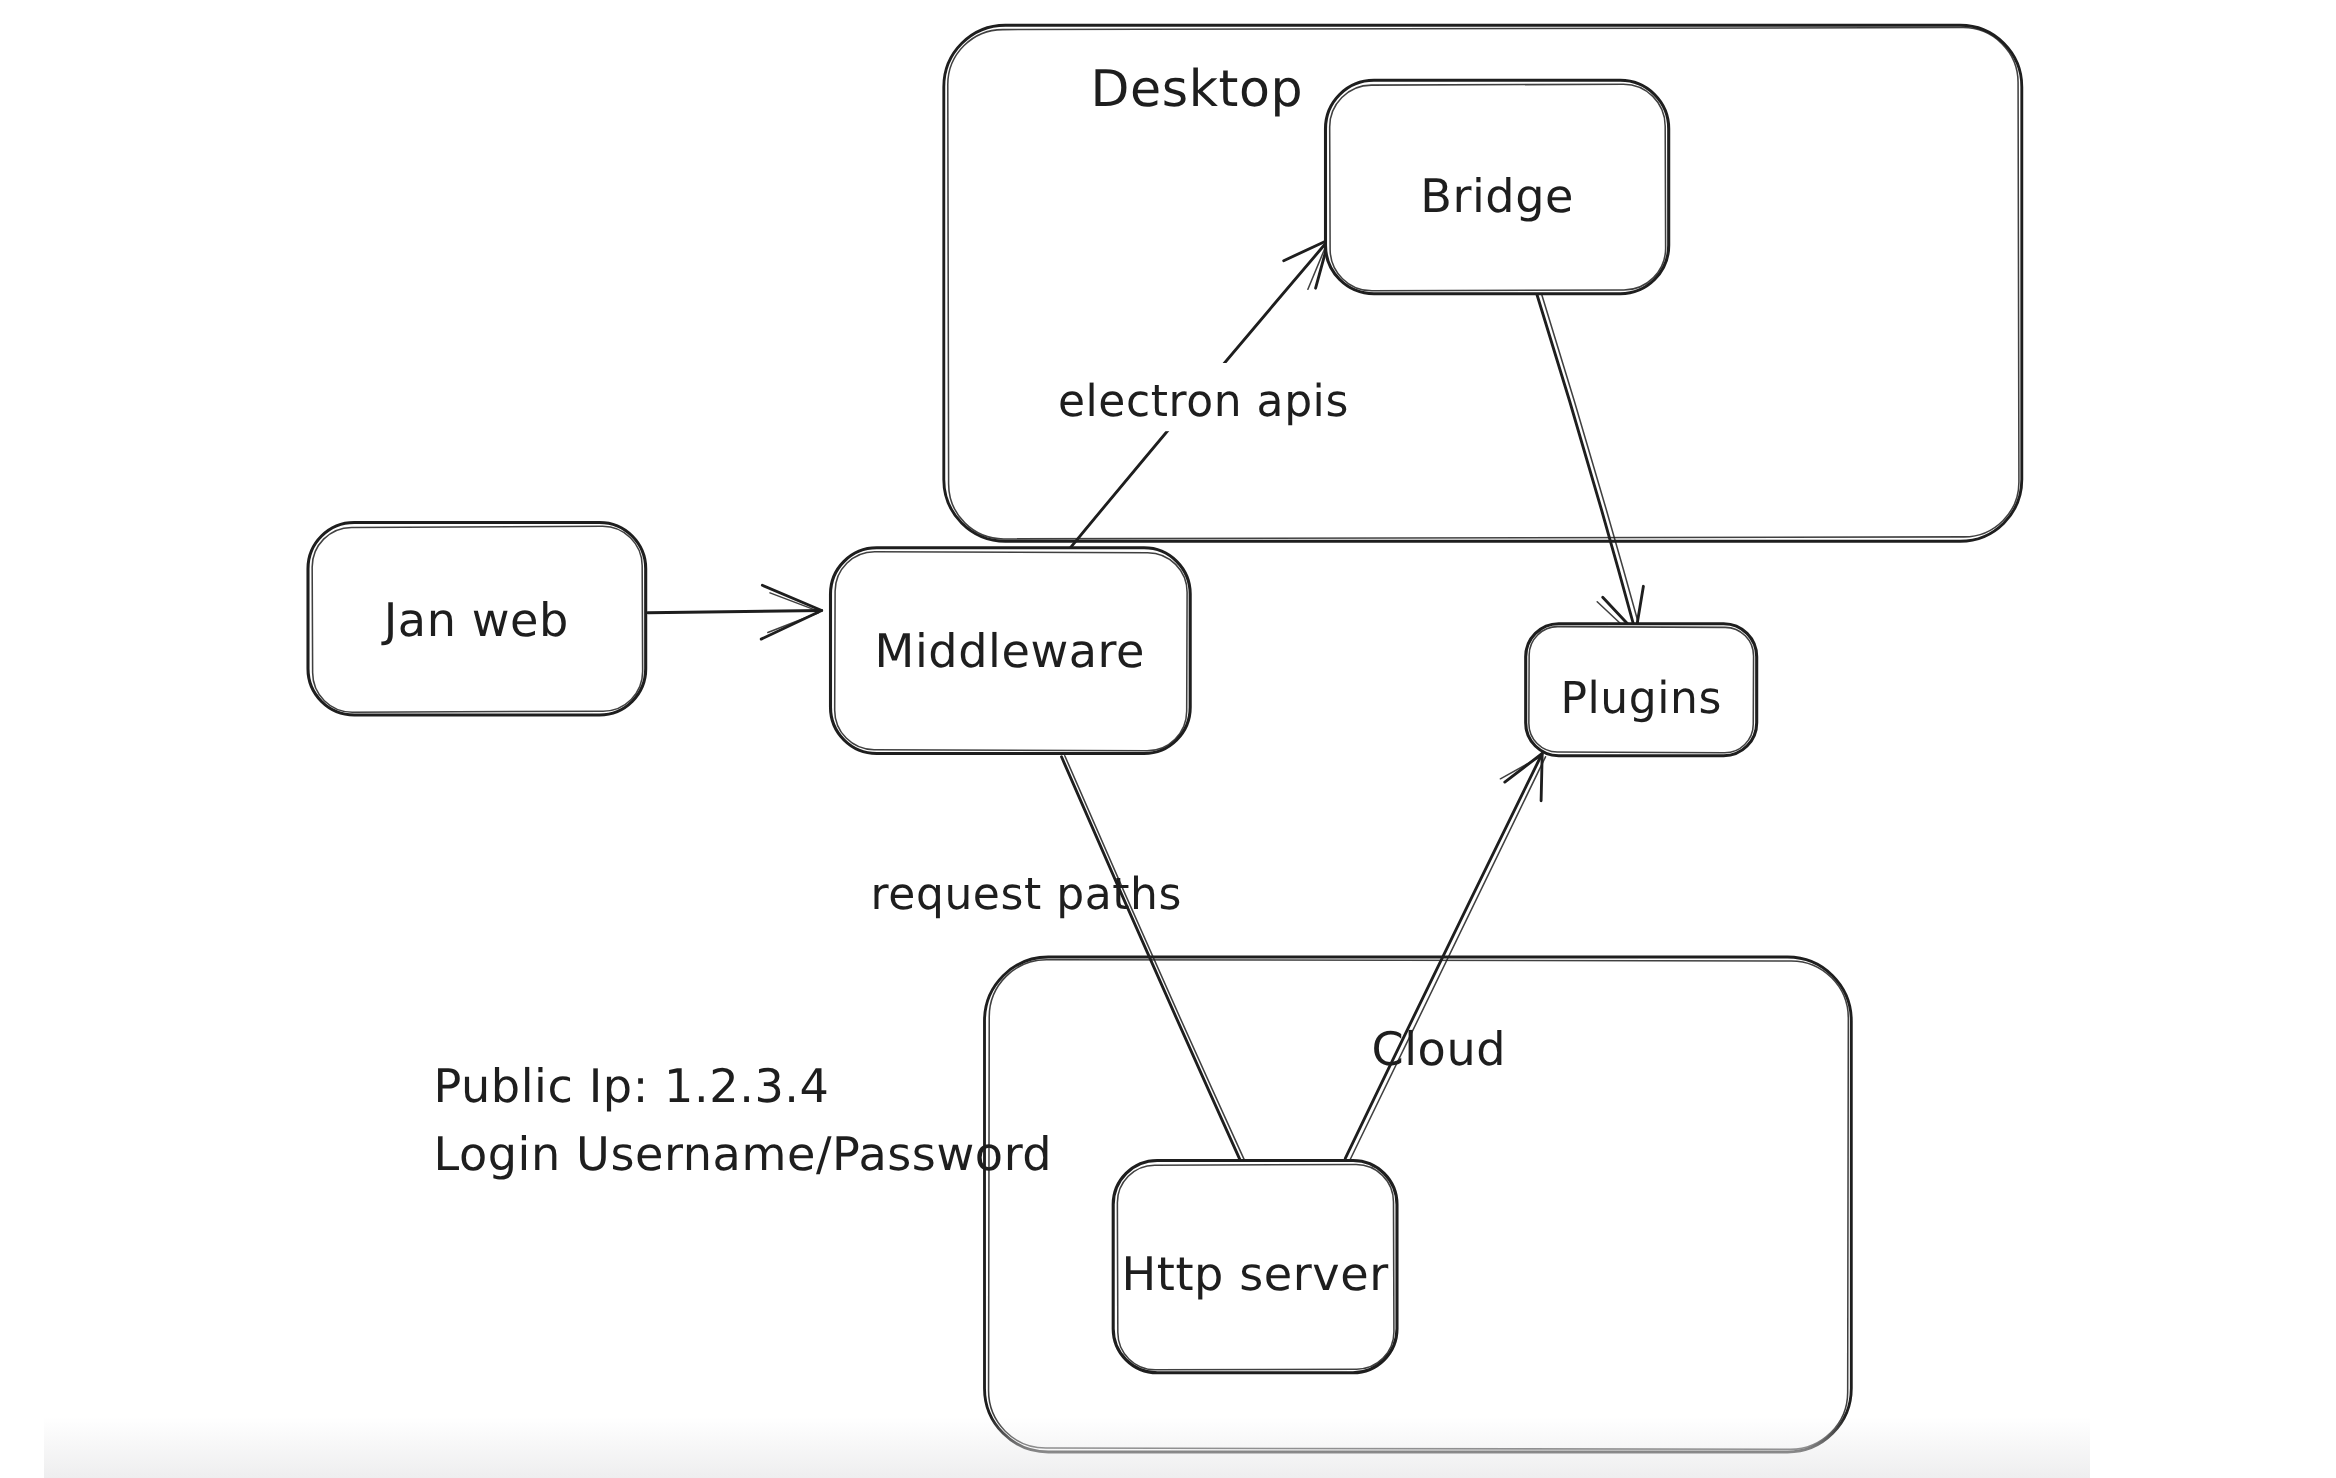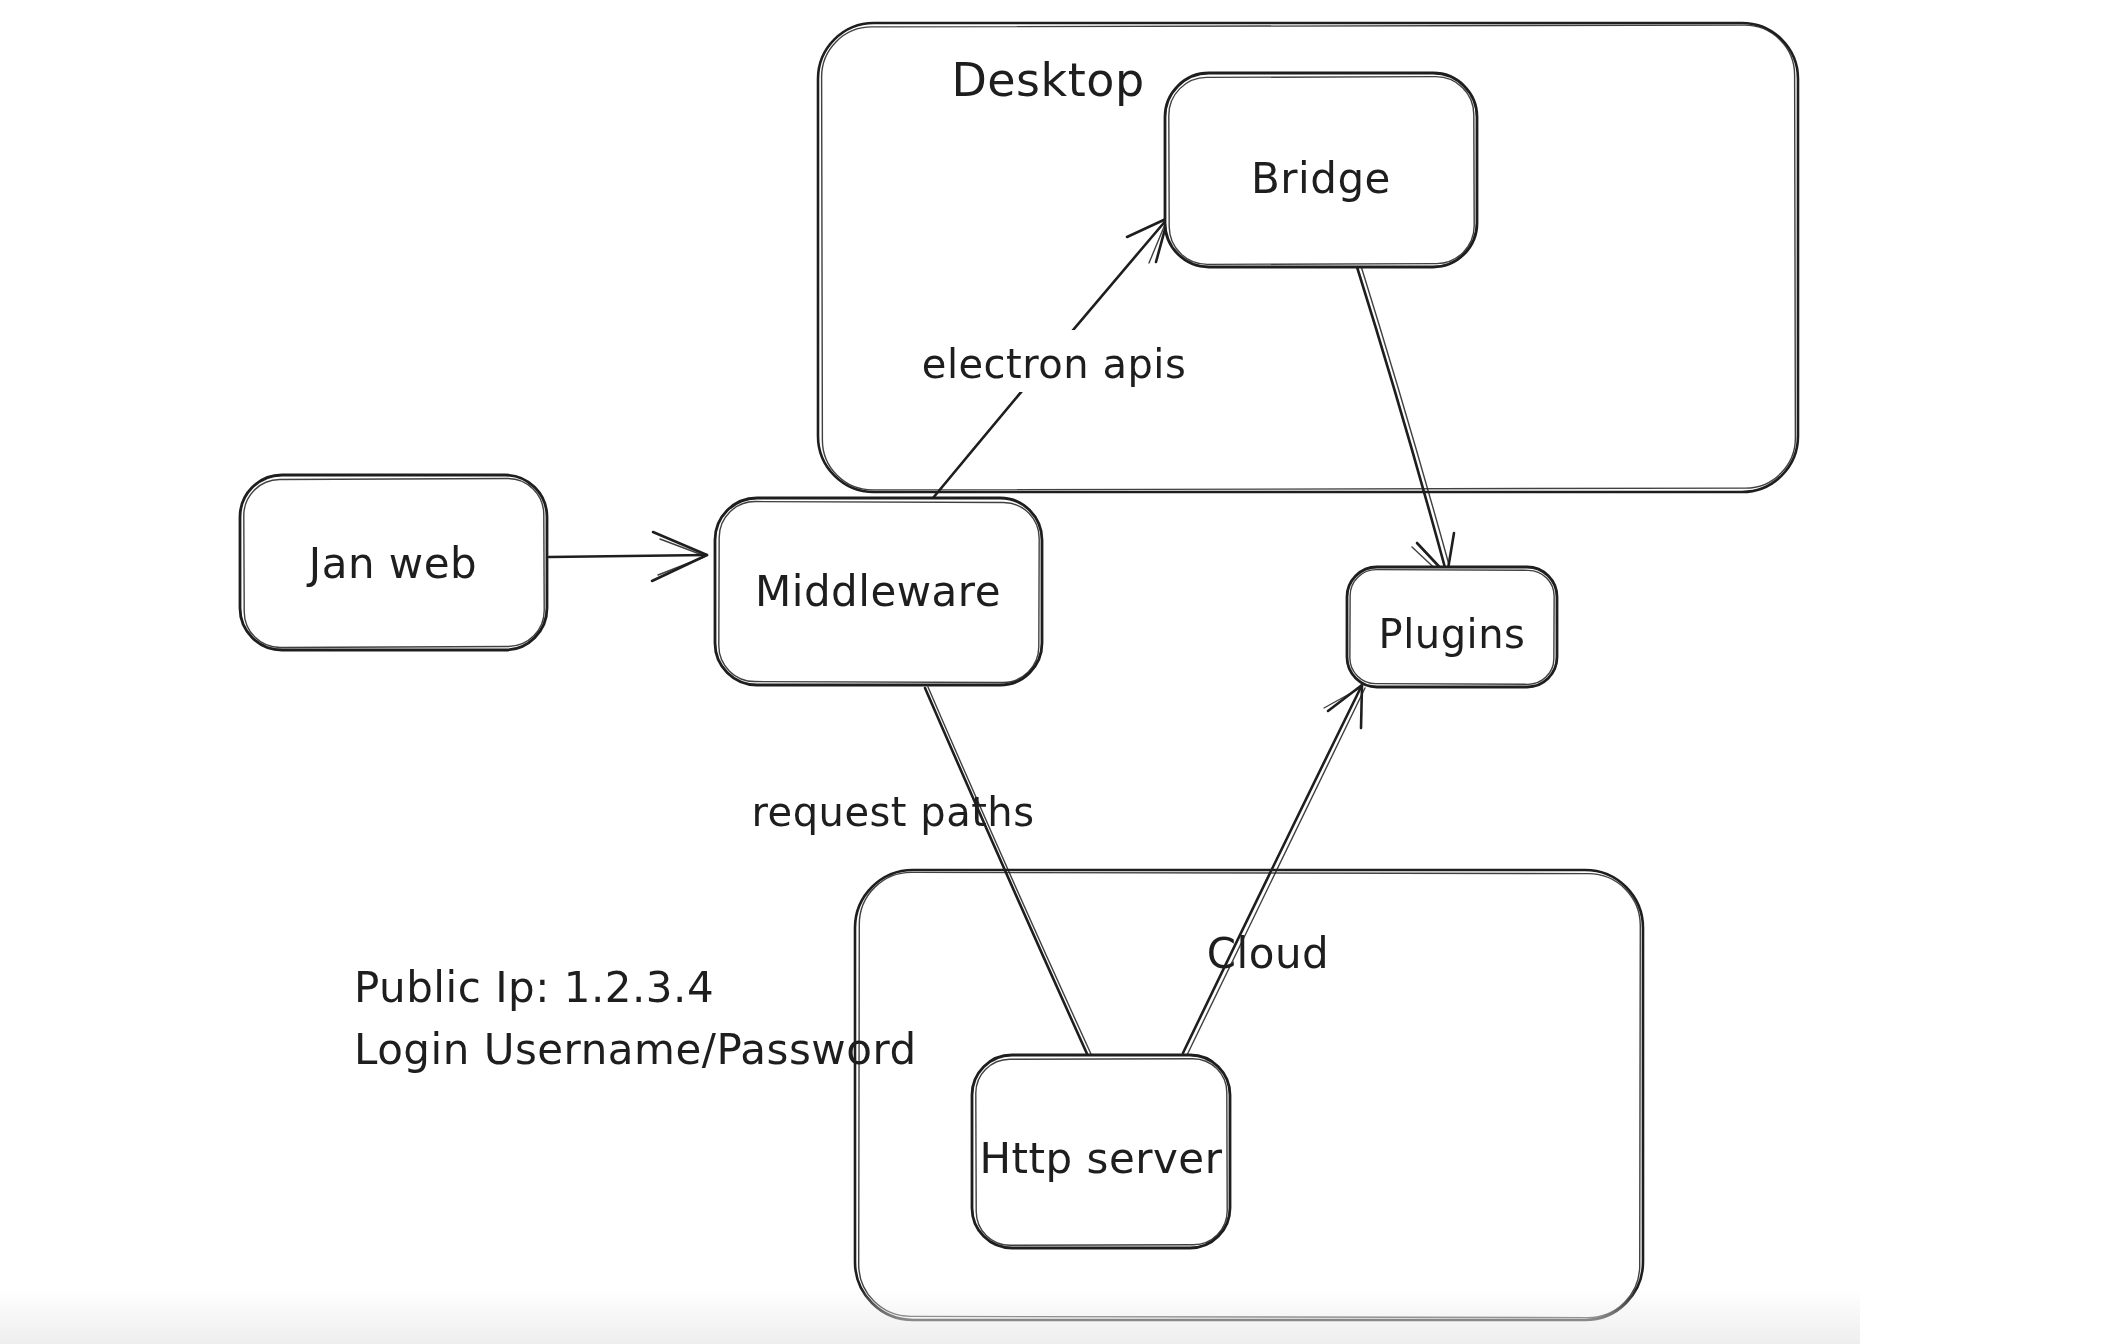--- a/index.html
+++ b/index.html
@@ -9,20 +9,21 @@
     width: 2124px;
     height: 1344px;
     overflow: hidden;
     font-family: "Liberation Sans", sans-serif;
   }
   .canvas-wrap {
     position: relative;
     width: 1860px;
     height: 1344px;
     background: #ffffff;
+    margin-left: 40px;
   }
   svg.diagram {
     position: absolute;
     left: 0;
     top: 0;
     display: block;
   }
   .sketch {
     fill: none;
     stroke: #1e1e1e;

